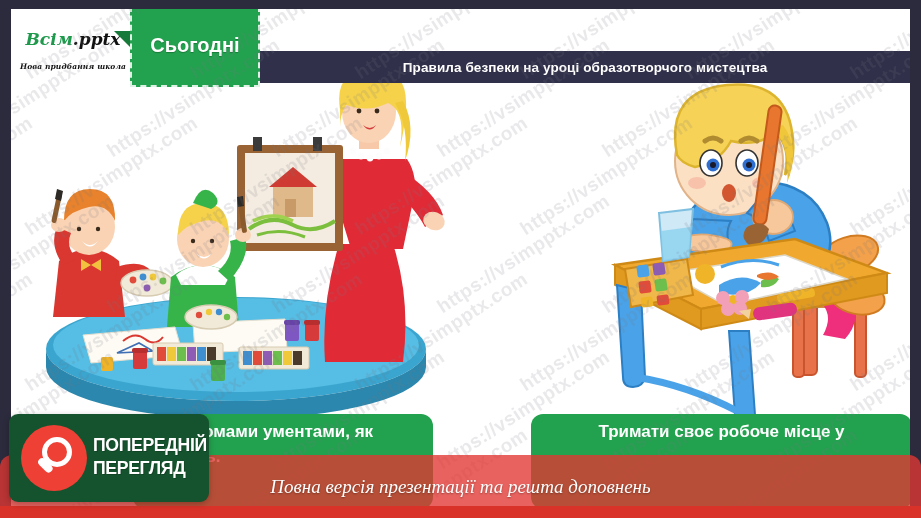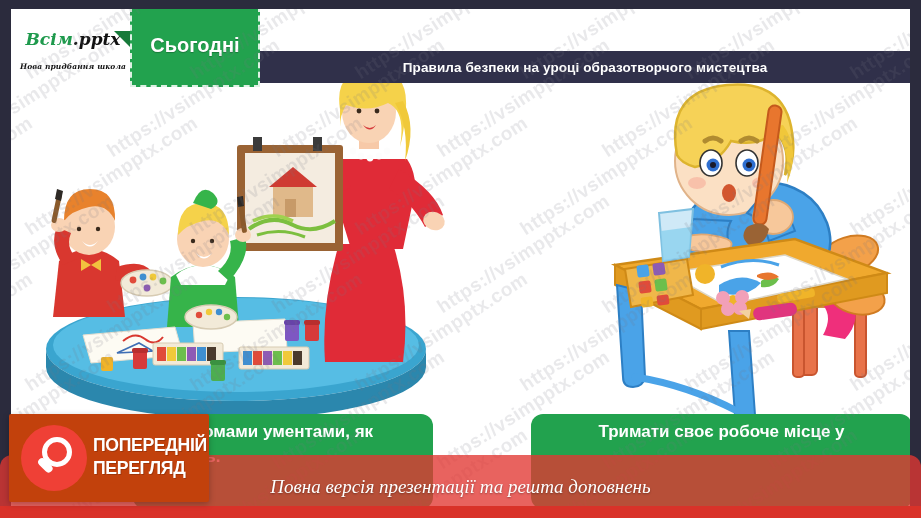--- a/index.html
+++ b/index.html
@@ -144,22 +144,22 @@
     text-align: center;
   }
   #box-left  { left: 122px; top: 405px; width: 300px; height: 95px; text-align: left;}
   #box-right { left: 520px; top: 405px; width: 381px; height: 95px; }
 
   
   #preview-badge {
     position: absolute;
     left: 9px; top: 414px;
     width: 200px; height: 88px;
-    background: #c2410c;
-    border-radius: 2px;
+    background: #14532d;
+    border-radius: 9px;
     z-index: 55;
     display: flex; align-items: center;
     box-shadow: 0 2px 6px rgba(0,0,0,.25);
   }
   #preview-circle {
     position: absolute;
     left: 12px; top: 11px;
     width: 66px; height: 66px;
     border-radius: 50%;
     background: #ef4036;

